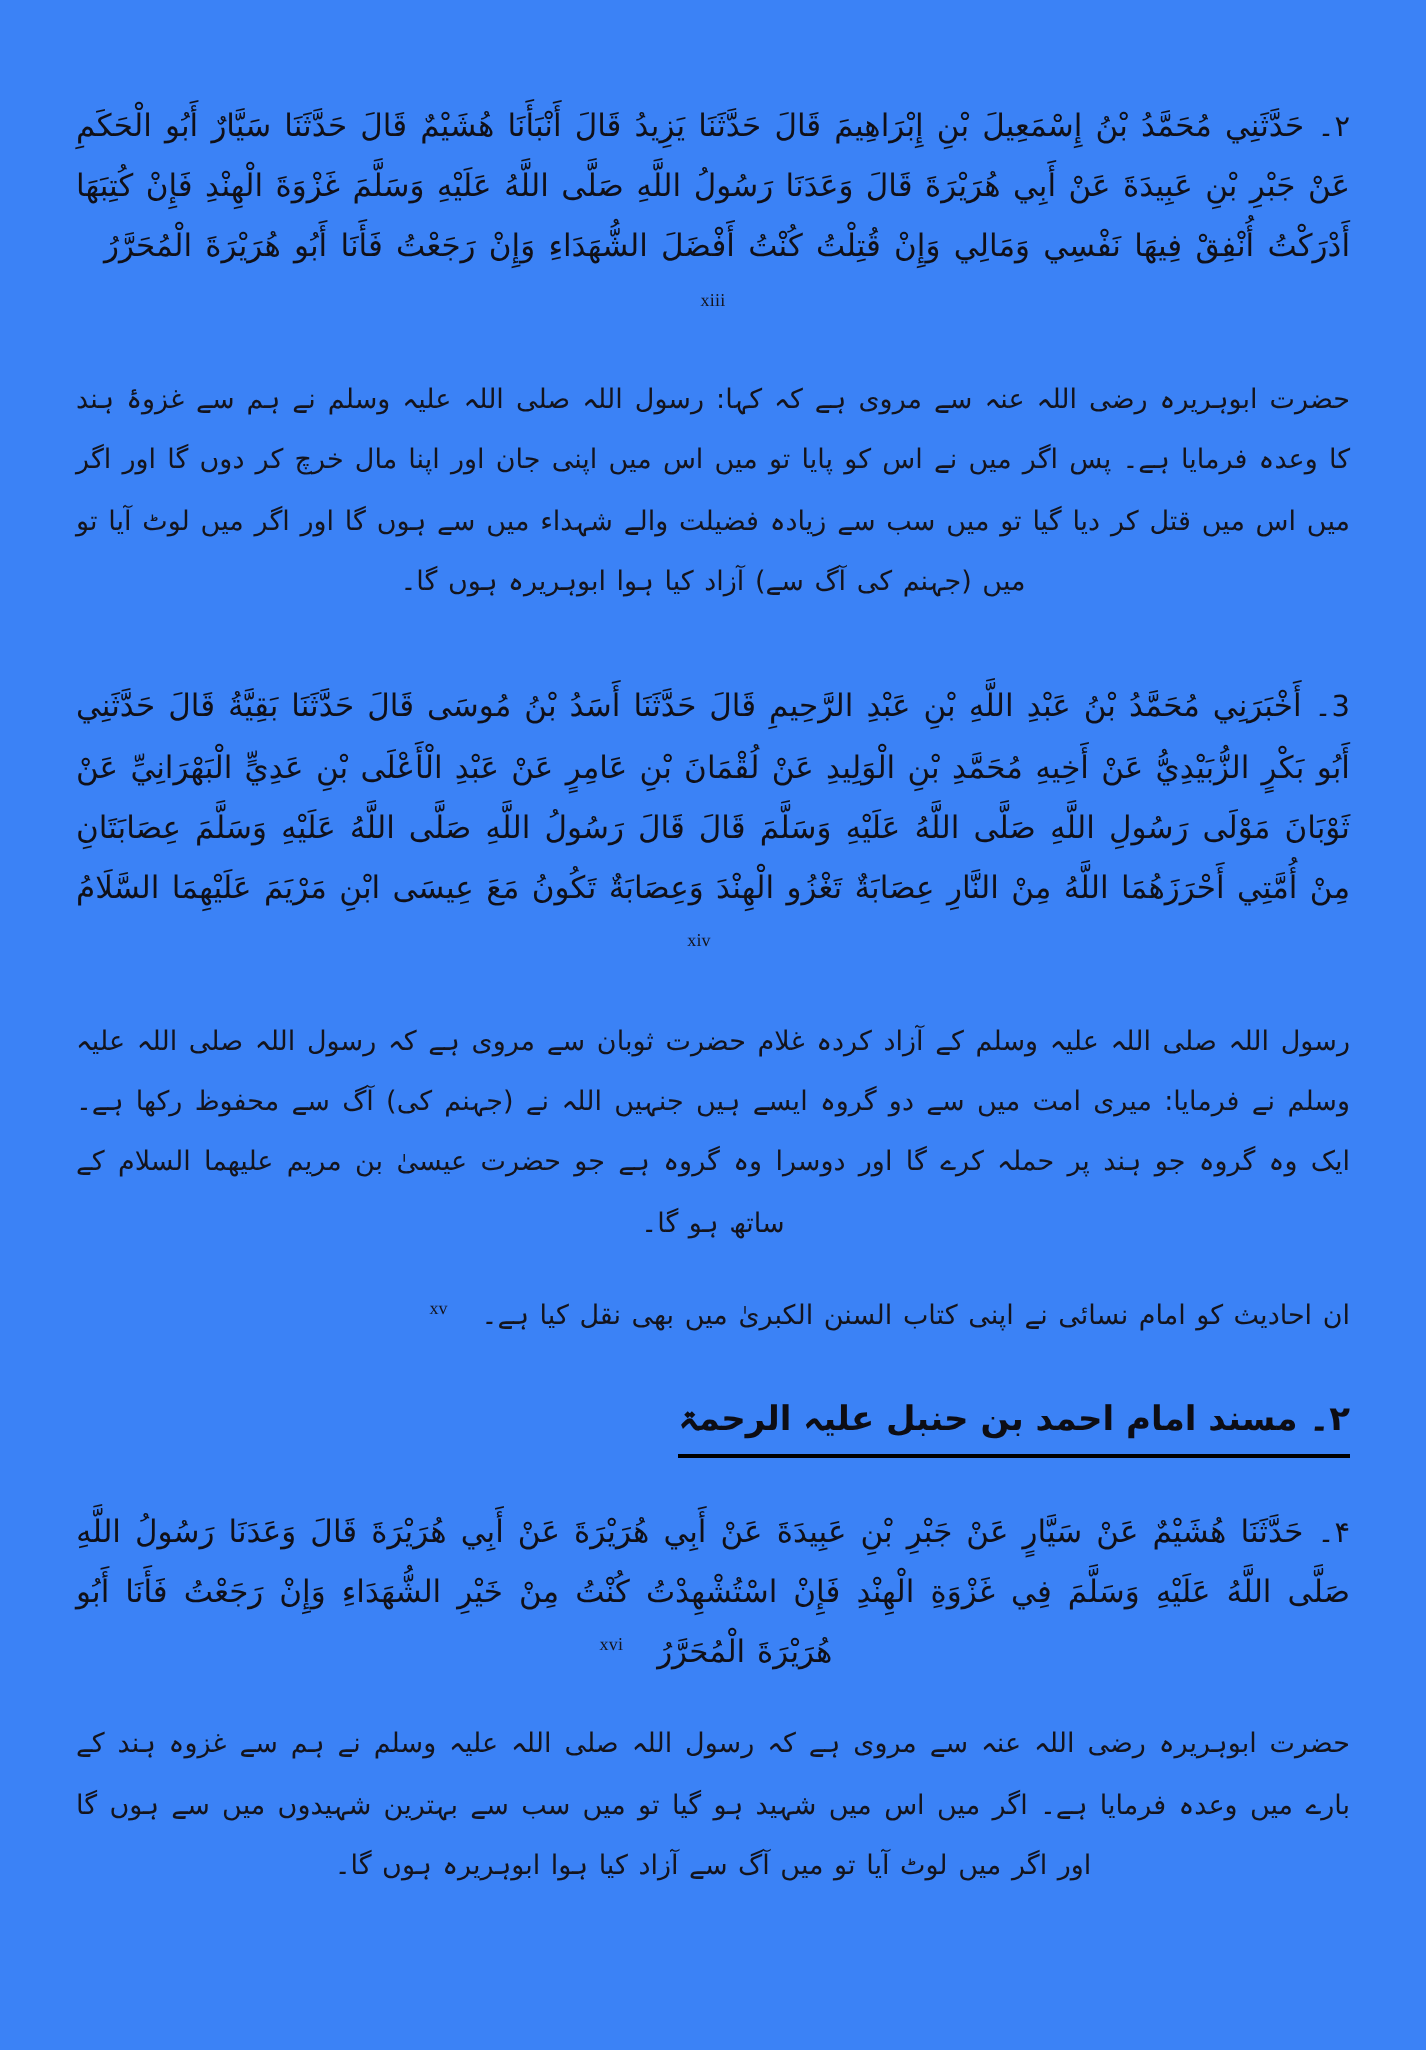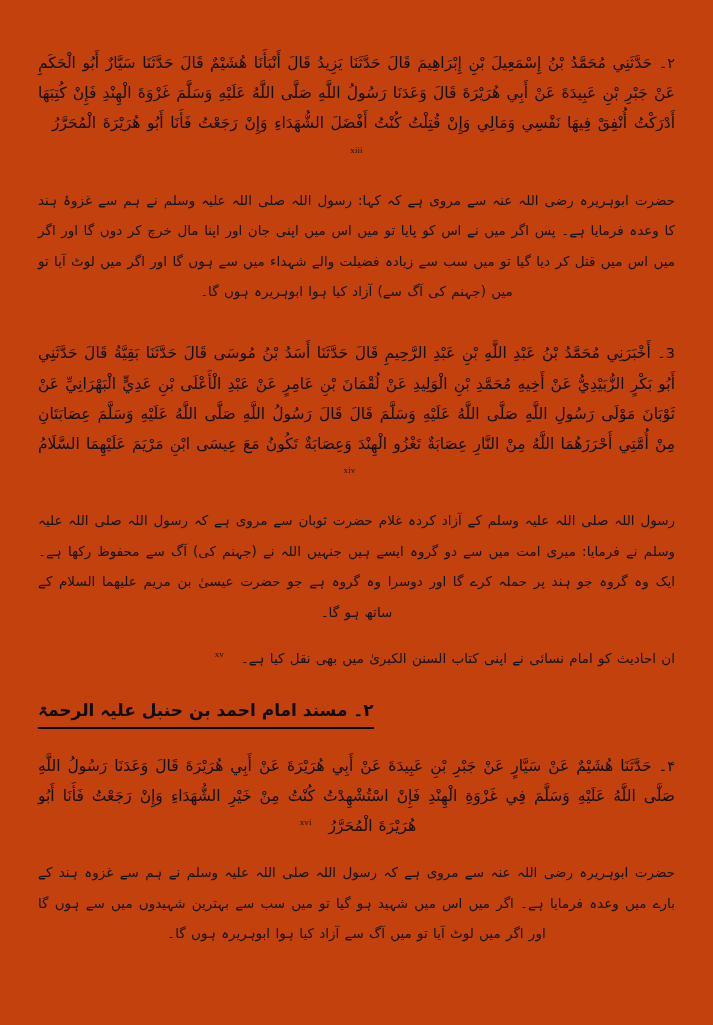--- a/index.html
+++ b/index.html
@@ -8,21 +8,21 @@
     background: #ffffff;
   }
   body {
     font-family: "DejaVu Sans", sans-serif;
     color: #000000;
   }
   #page {
     position: relative;
     width: 713px;
     height: 1025px;
-    background: #c2410c;
+    background: #3b82f6;
     overflow: hidden;
     margin: 0 auto;
   }
   .content {
     position: absolute;
     left: 38px;
     top: 48px;
     width: 637px;
   }
   
@@ -55,21 +55,21 @@
     margin: 0 0 6px 0;
     unicode-bidi: isolate;
   }
   .urdu-block.one-line {
     text-align: center;
     text-align-last: right;
   }
   
   .section-heading {
     direction: rtl;
-    text-align: left;
+    text-align: right;
     font-family: "DejaVu Sans", "Liberation Sans", sans-serif;
     font-size: 17px;
     line-height: 1.6;
     color: #0d0d14;
     margin: 0 0 4px 0;
     unicode-bidi: isolate;
   }
   .section-heading .hd-inner {
     display: inline-block;
     border-bottom: 2px solid #000000;

